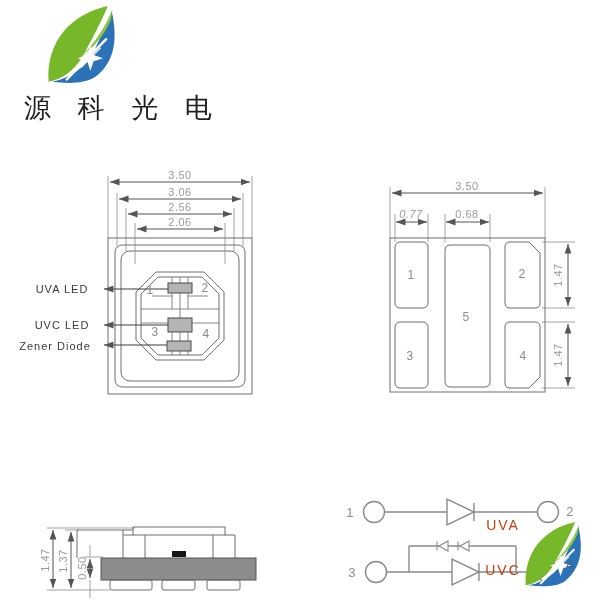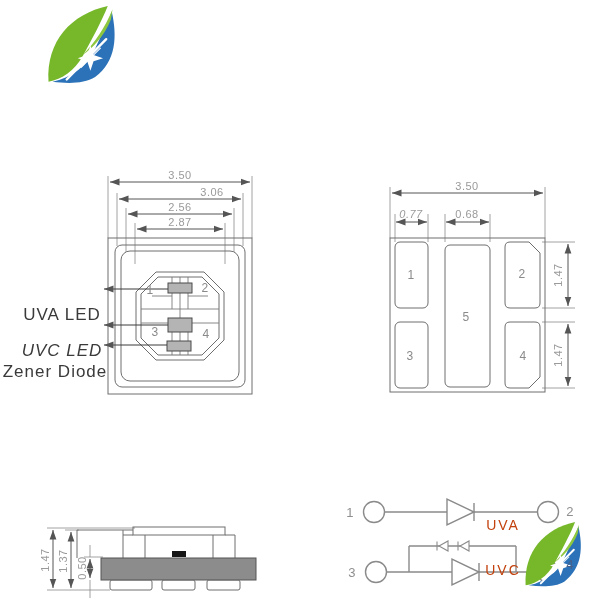--- a/index.html
+++ b/index.html
@@ -3,21 +3,21 @@
 <meta charset="utf-8">
 <style>
   html,body{margin:0;padding:0;background:#fff;}
   .canvas{position:relative;width:600px;height:600px;background:#ffffff;overflow:hidden;
           font-family:"Liberation Sans",sans-serif;}
   svg.draw{position:absolute;left:0;top:0;}
   .t{position:absolute;transform:translate(-50%,-50%);white-space:nowrap;
      color:#9a9a9a;font-size:11px;letter-spacing:0.5px;}
   .t.rot{transform:translate(-50%,-50%) rotate(-90deg);}
   .t.padnum{color:#8a8a8a;font-size:12px;}
-  .t.lead{color:#3a3a3a;font-size:17px;letter-spacing:1px;margin-top:26px;}
+  .t.lead{color:#3a3a3a;font-size:11px;letter-spacing:1px;}
   .t.circ{color:#8f8f8f;font-size:13px;}
   .t.circlbl{color:#c2410c;font-size:14px;letter-spacing:2px;}
   .logo-cn{position:absolute;left:24px;top:90px;font-size:27px;letter-spacing:9px;
            color:#1f1f1f;font-family:"DejaVu Sans","Liberation Sans",sans-serif;}
   .logo-en{position:absolute;left:15px;top:123px;font-size:13px;letter-spacing:1.6px;
            color:#2b2b2b;}
 </style>
 </head>
 <body>
 
@@ -173,28 +173,29 @@
       <polygon points="452,559 452,585 479,572" fill="#ffffff"></polygon>
       <line x1="479" y1="563" x2="479" y2="581"></line>
       <circle cx="548" cy="572" r="10.5"></circle>
     </g>
 
     <g transform="translate(521,522) scale(0.66)">
       <use href="#leafdef"></use>
     </g>
   </svg>
 
+  <div class="logo-cn">源 科 光 电</div>
 
   <span class="t" style="left:180px;top:175px;">3.50</span>
-  <span class="t" style="left:180px;top:192px;margin-left:32px;">3.06</span>
+  <span class="t" style="left:180px;top:192px;">3.06</span>
   <span class="t" style="left:180px;top:207px;">2.56</span>
-  <span class="t" style="left:180px;top:222px;">2.87</span>
+  <span class="t" style="left:180px;top:222px;">2.06</span>
 
   <span class="t lead" style="left:62px;top:289px;">UVA LED</span>
-  <span class="t lead" style="left:62px;top:325px;font-style:italic;">UVC LED</span>
+  <span class="t lead" style="left:62px;top:325px;">UVC LED</span>
   <span class="t lead" style="left:55px;top:346px;">Zener Diode</span>
 
   <span class="t padnum" style="left:150px;top:290px;">1</span>
   <span class="t padnum" style="left:205px;top:288px;">2</span>
   <span class="t padnum" style="left:155px;top:332px;">3</span>
   <span class="t padnum" style="left:206px;top:334px;">4</span>
 
   <span class="t" style="left:467px;top:186px;">3.50</span>
   <span class="t" style="left:411px;top:214px;font-style:italic;">0.77</span>
   <span class="t" style="left:467px;top:214px;">0.68</span>

